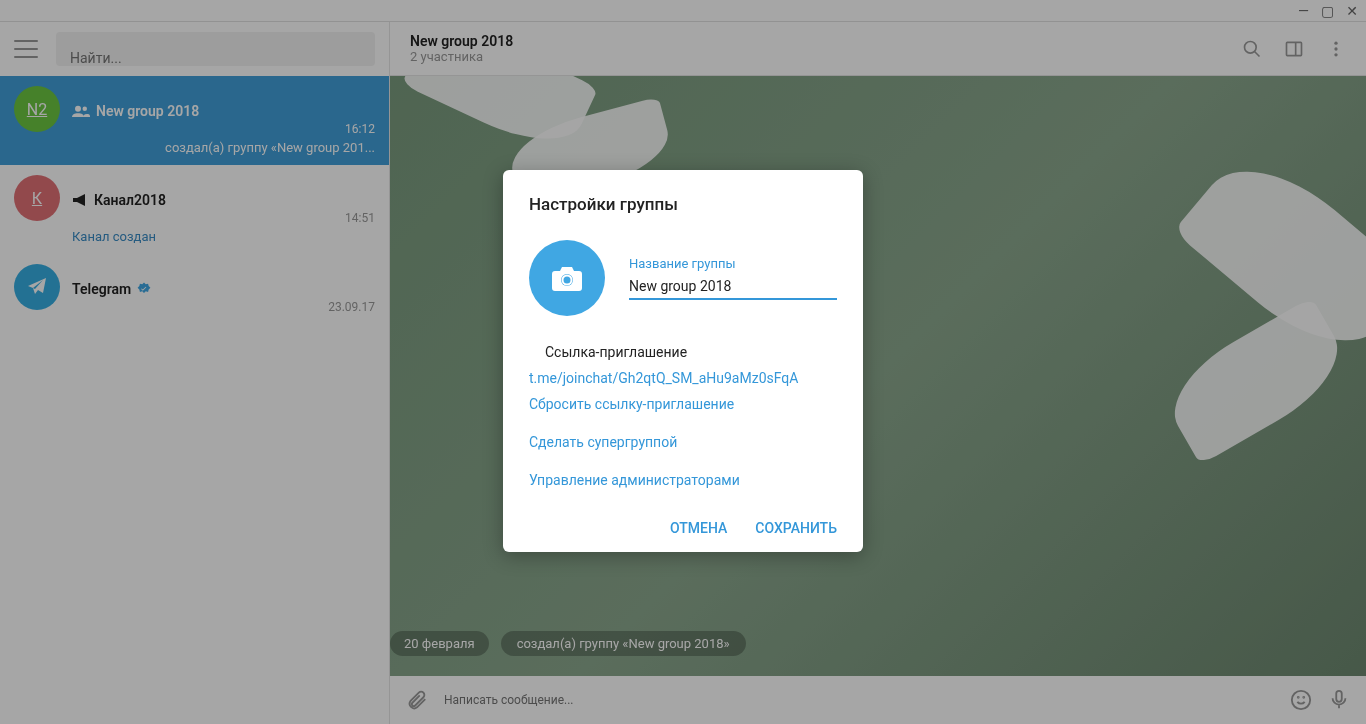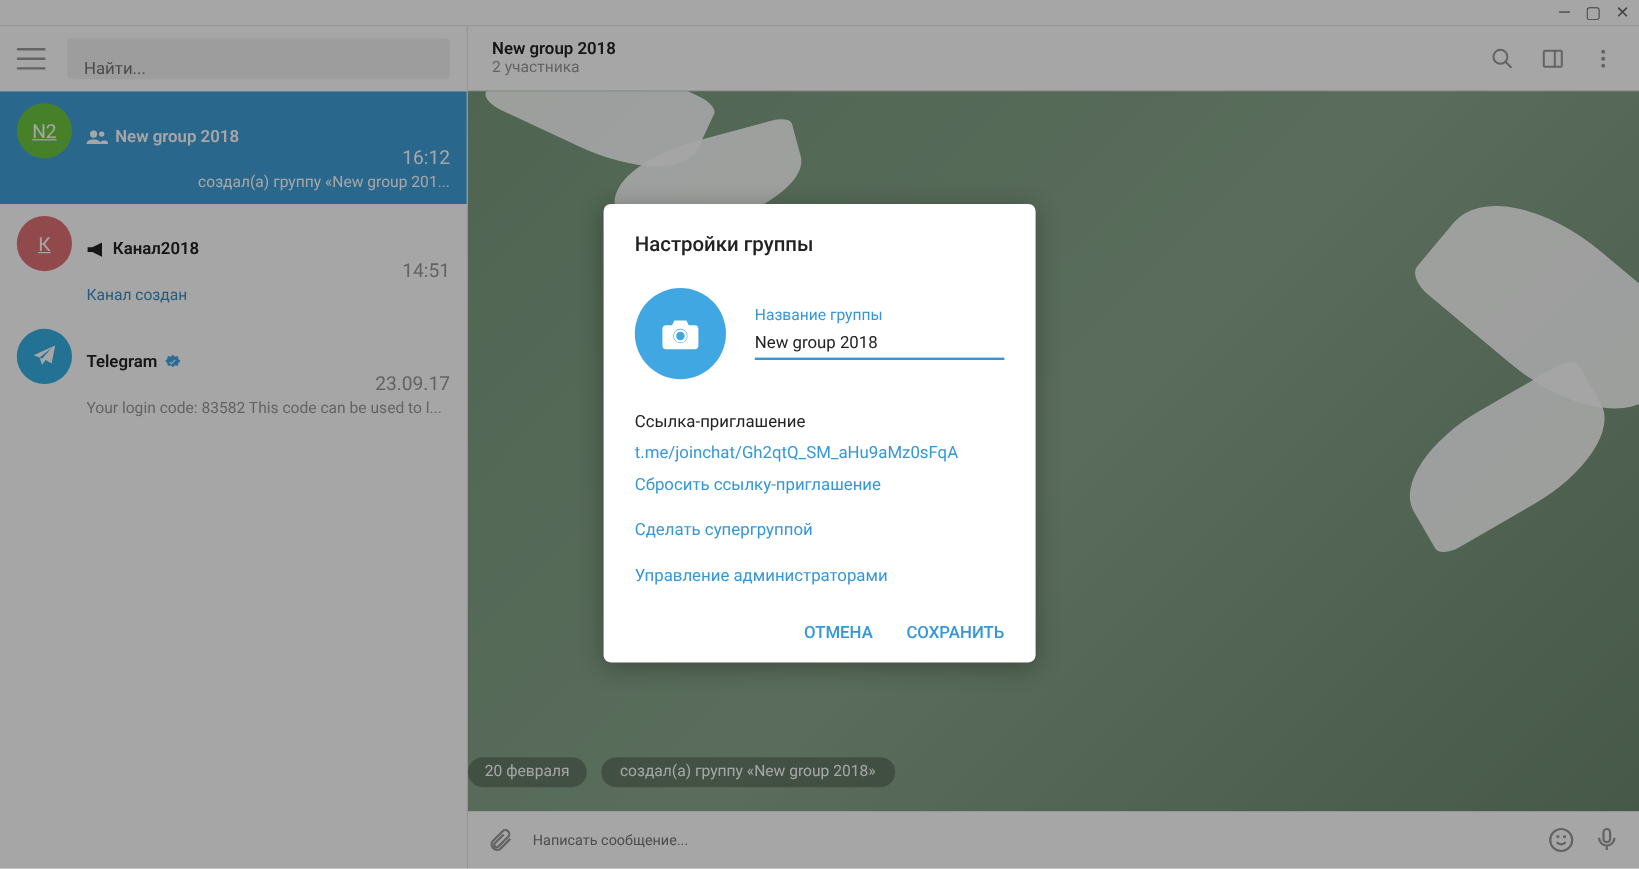--- a/index.html
+++ b/index.html
@@ -18,21 +18,21 @@
 .search-box input { border: none; background: transparent; outline: none; font-size: 14px; color: #999; width: 100%; }
 
 .chat-list { flex: 1; overflow-y: auto; }
 .chat-item { display: flex; padding: 10px 14px; gap: 12px; cursor: pointer; }
 .chat-item.active { background: #419fd9; color: #fff; }
 .avatar { width: 46px; height: 46px; border-radius: 50%; display: flex; align-items: center; justify-content: center; font-size: 16px; color: #fff; flex-shrink: 0; text-decoration: underline; }
 .chat-content { flex: 1; min-width: 0; }
 .chat-row1 { display: flex; justify-content: space-between; align-items: center; margin-bottom: 4px; }
 .chat-title { font-size: 14px; font-weight: 600; display: flex; align-items: center; gap: 6px; }
 .chat-item:not(.active) .chat-title { color: #222; }
-.chat-time { font-size: 16px; margin-top: 36px; }
+.chat-time { font-size: 12px; margin-top: 36px; }
 .chat-item:not(.active) .chat-time { color: #999; }
 .chat-preview { font-size: 13px; white-space: nowrap; overflow: hidden; text-overflow: ellipsis; }
 .chat-item:not(.active) .chat-preview { color: #999; }
 .chat-item:not(.active) .chat-preview.action { color: #3a8cc5; }
 .chat-item.active .chat-preview { text-align: right; }
 
 .main { flex: 1; display: flex; flex-direction: column; position: relative; }
 .main-header { height: 54px; background: #fff; border-bottom: 1px solid #e5e5e5; display: flex; align-items: center; padding: 0 20px; justify-content: space-between; }
 .header-info { display: flex; flex-direction: column; }
 .header-title { font-size: 14px; font-weight: 600; color: #222; }
@@ -52,21 +52,21 @@
 .compose input { flex: 1; border: none; outline: none; font-size: 12px; color: #999; }
 
 .overlay { position: absolute; top: 0; left: 0; right: 0; bottom: 0; background: rgba(0,0,0,0.35); display: flex; align-items: flex-start; justify-content: center; padding-top: 170px; }
 .dialog { width: 360px; background: #fff; border-radius: 6px; box-shadow: 0 4px 20px rgba(0,0,0,0.3); padding: 24px 26px 16px; }
 .dialog-title { font-size: 17px; font-weight: 500; color: #222; margin-bottom: 26px; }
 .photo-row { display: flex; align-items: center; gap: 24px; margin-bottom: 28px; }
 .photo-circle { width: 76px; height: 76px; border-radius: 50%; background: #40a7e3; display: flex; align-items: center; justify-content: center; cursor: pointer; }
 .field-wrap { flex: 1; }
 .field-label { font-size: 13px; color: #3497d9; margin-bottom: 3px; }
 .field-input { width: 100%; border: none; border-bottom: 2px solid #3497d9; outline: none; font-size: 14px; padding: 4px 0; color: #222; }
-.section-title { font-size: 14px; color: #222; margin-bottom: 10px; }
+.section-title { font-size: 14px; color: #222; margin-bottom: 10px; margin-left: 16px; }
 .link-item { font-size: 14px; color: #3497d9; cursor: pointer; margin-bottom: 10px; display: block; }
 .dialog-actions { display: flex; justify-content: flex-end; gap: 28px; margin-top: 32px; }
 .dialog-btn { font-size: 14px; font-weight: 500; color: #3497d9; cursor: pointer; background: none; border: none; }
 .verified { width: 14px; height: 14px; fill: #40a7e3; }
 .group-icon-svg { width: 18px; height: 14px; fill: currentColor; }
 .megaphone-svg { width: 16px; height: 14px; fill: #222; }
 </style>
 </head>
 <body>
 
@@ -135,21 +135,20 @@
           <div class="chat-row1">
             <div class="chat-title">
               <span>Telegram</span>
               <svg class="verified" viewBox="0 0 24 24">
                   <path d="M12 1l3 3 4-1 1 4 3 3-3 3-1 4-4-1-3 3-3-3-4 1-1-4-3-3 3-3 1-4 4 1z" fill="#40a7e3"></path>
                   <path d="M10 15l-3-3 1-1 2 2 5-5 1 1z" fill="#fff"></path>
                 </svg>
             </div>
             <div class="chat-time">23.09.17</div>
           </div>
-          <div class="chat-preview">Your login code: 83582  This code can be used to l...</div>
         </div>
       </div>
 
     </div>
   </div>
 
   <div class="main">
     <div class="main-header">
       <div class="header-info">
         <div class="header-title">New group 2018</div>

